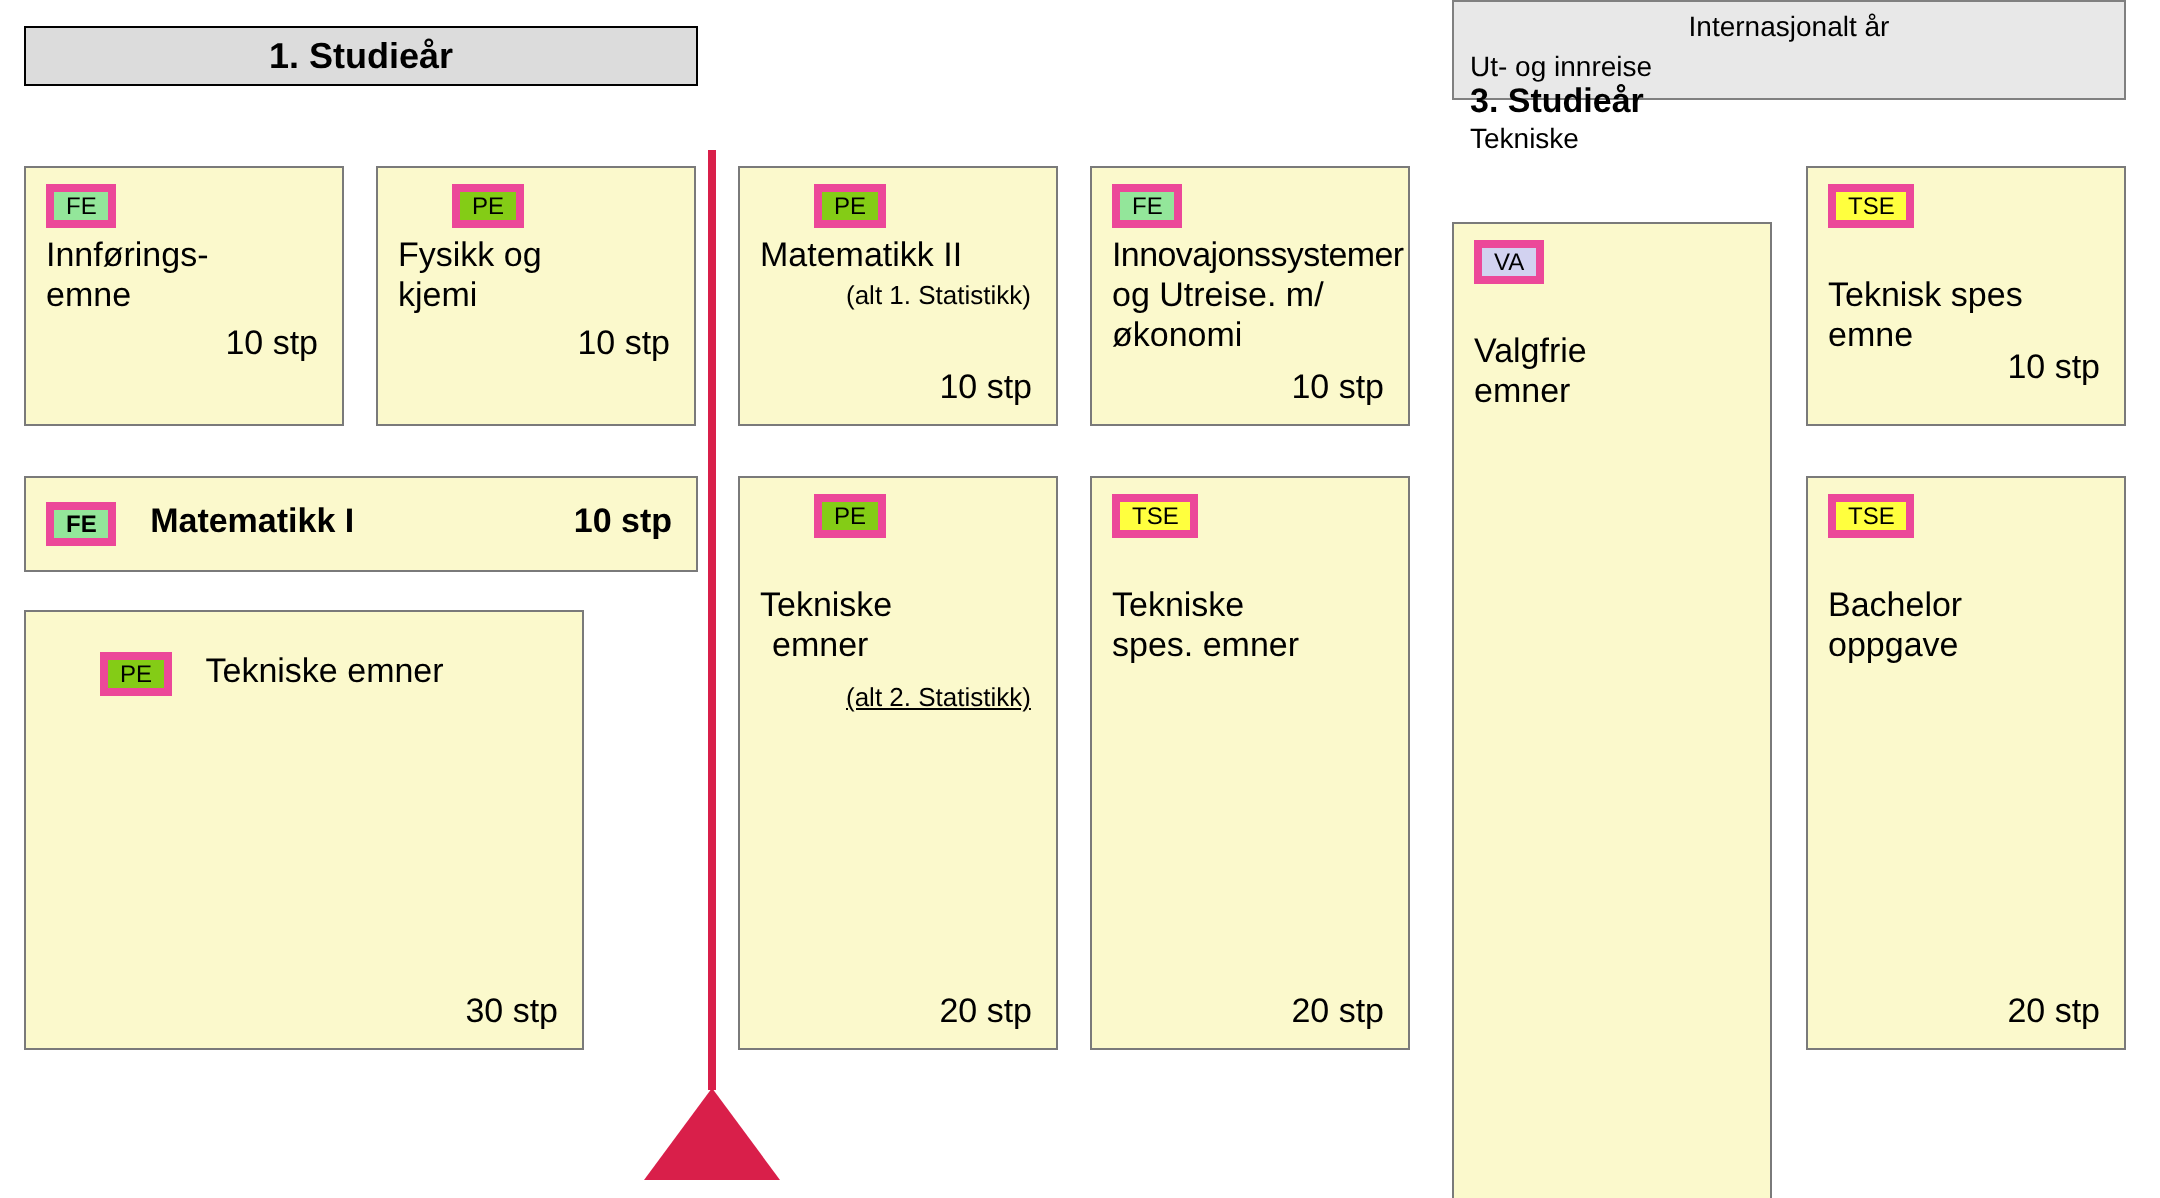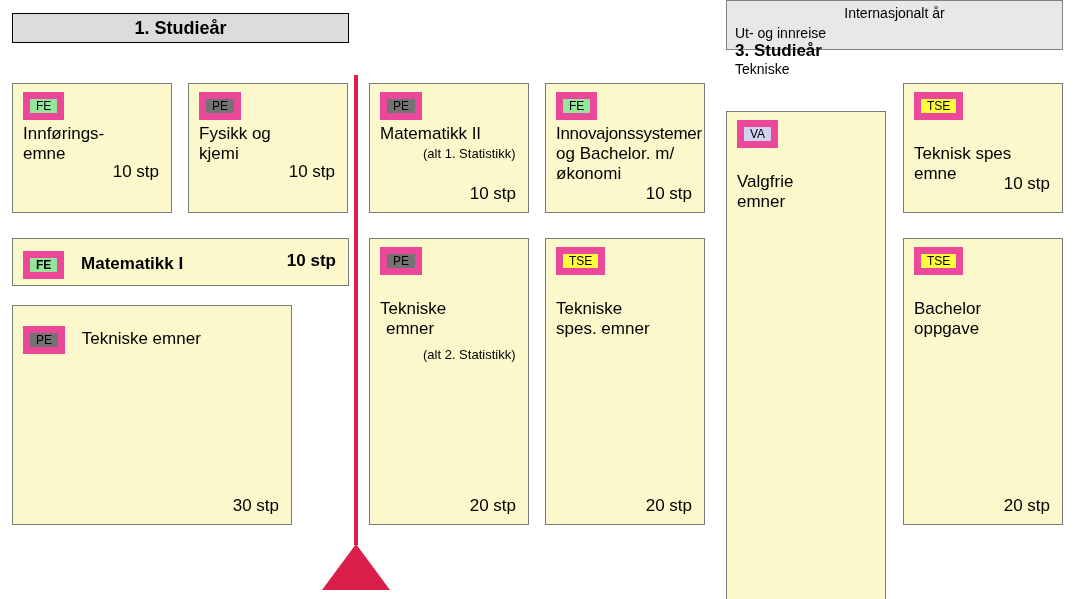--- a/index.html
+++ b/index.html
@@ -43,28 +43,28 @@
   .year3-header .subrow .mini { font-size: 14px; font-weight: normal; }
   .year3-header .subrow .mid  { font-size: 17px; font-weight: bold; }
   .course {
     background: #fbf9cc;
     border: 1px solid #7a7a7a;
     padding: 8px 10px 6px 10px;
     font-size: 17px;
   }
   .course .tag {
     display: inline-block;
-    border: 7px solid #ec4899;
+    border: 4px solid #ec4899;
     font-size: 12px;
     line-height: 14px;
     padding: 0 6px;
     margin-bottom: 4px;
   }
   .tag.FE  { background: #93e69a; }
-  .tag.PE  { background: #737373; }
+  .tag.PE  { background: #84cc16; margin-left: 27px; }
   .tag.TSE { background: #ffff3e; }
   .tag.VA  { background: #d2d2f0; }
   .course .note {
     font-size: 13px;
     margin-top: 2px;
     margin-left: 43px;
   }
   .course .credits {
     position: absolute;
     right: 12px;
@@ -129,30 +129,30 @@
   <div class="box course" style="left:369px; top:83px; width:160px; height:130px;">
     <span class="tag PE">PE</span><br>
     <span>Matematikk II</span>
     <div class="note">(alt 1. Statistikk)</div>
     <span class="credits">10 stp</span>
   </div>
 
   <div class="box course" style="left:545px; top:83px; width:160px; height:130px;">
     <span class="tag FE">FE</span><br>
     <span style="letter-spacing:-0.3px;">Innovajonssystemer</span><br>
-    <span>og Bachelor. m/</span><br>
+    <span>og Utreise. m/</span><br>
     <span>økonomi</span>
     <span class="credits">10 stp</span>
   </div>
 
   <div class="box course" style="left:369px; top:238px; width:160px; height:287px;">
     <span class="tag PE">PE</span><br><br>
     <span>Tekniske</span><br>
     <span style="margin-left:6px;">emner</span>
-    <div class="note" style="margin-top:8px;">(alt 2. Statistikk)</div>
+    <div class="note" style="margin-top:8px;text-decoration:underline;">(alt 2. Statistikk)</div>
     <span class="credits">20 stp</span>
   </div>
 
   <div class="box course" style="left:545px; top:238px; width:160px; height:287px;">
     <span class="tag TSE">TSE</span><br><br>
     <span>Tekniske</span><br>
     <span>spes. emner</span>
     <span class="credits">20 stp</span>
   </div>
 

